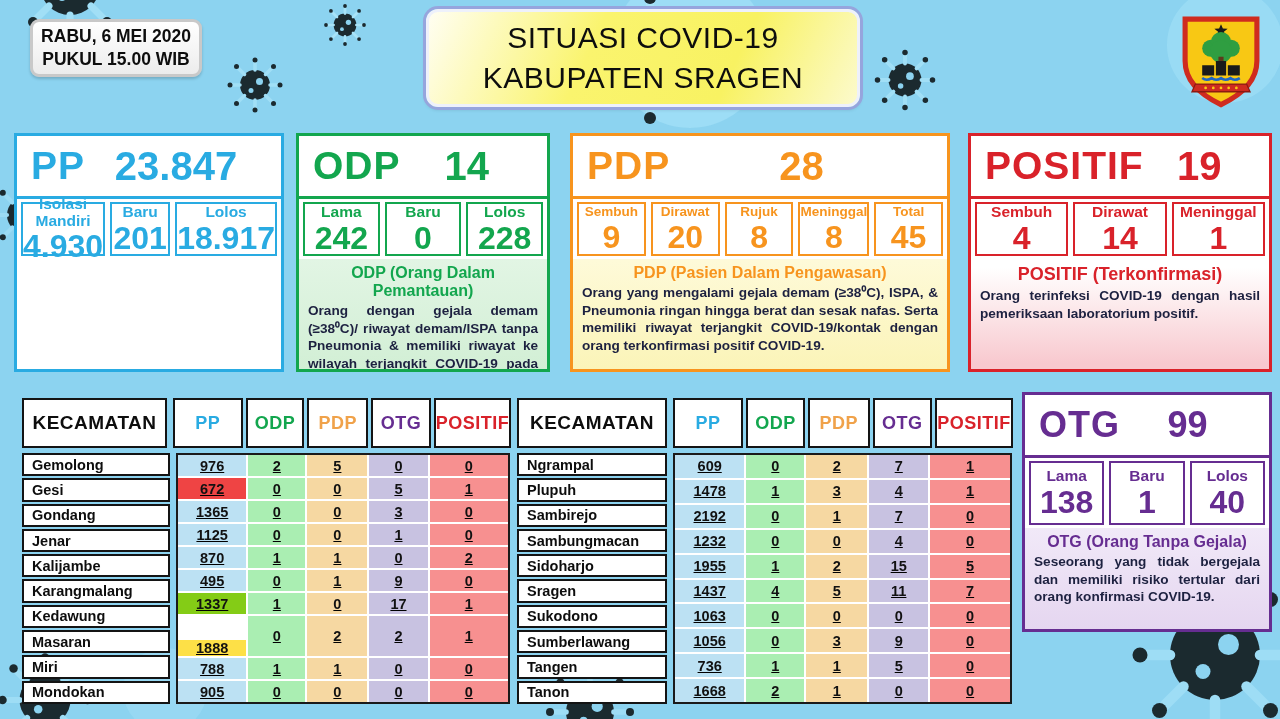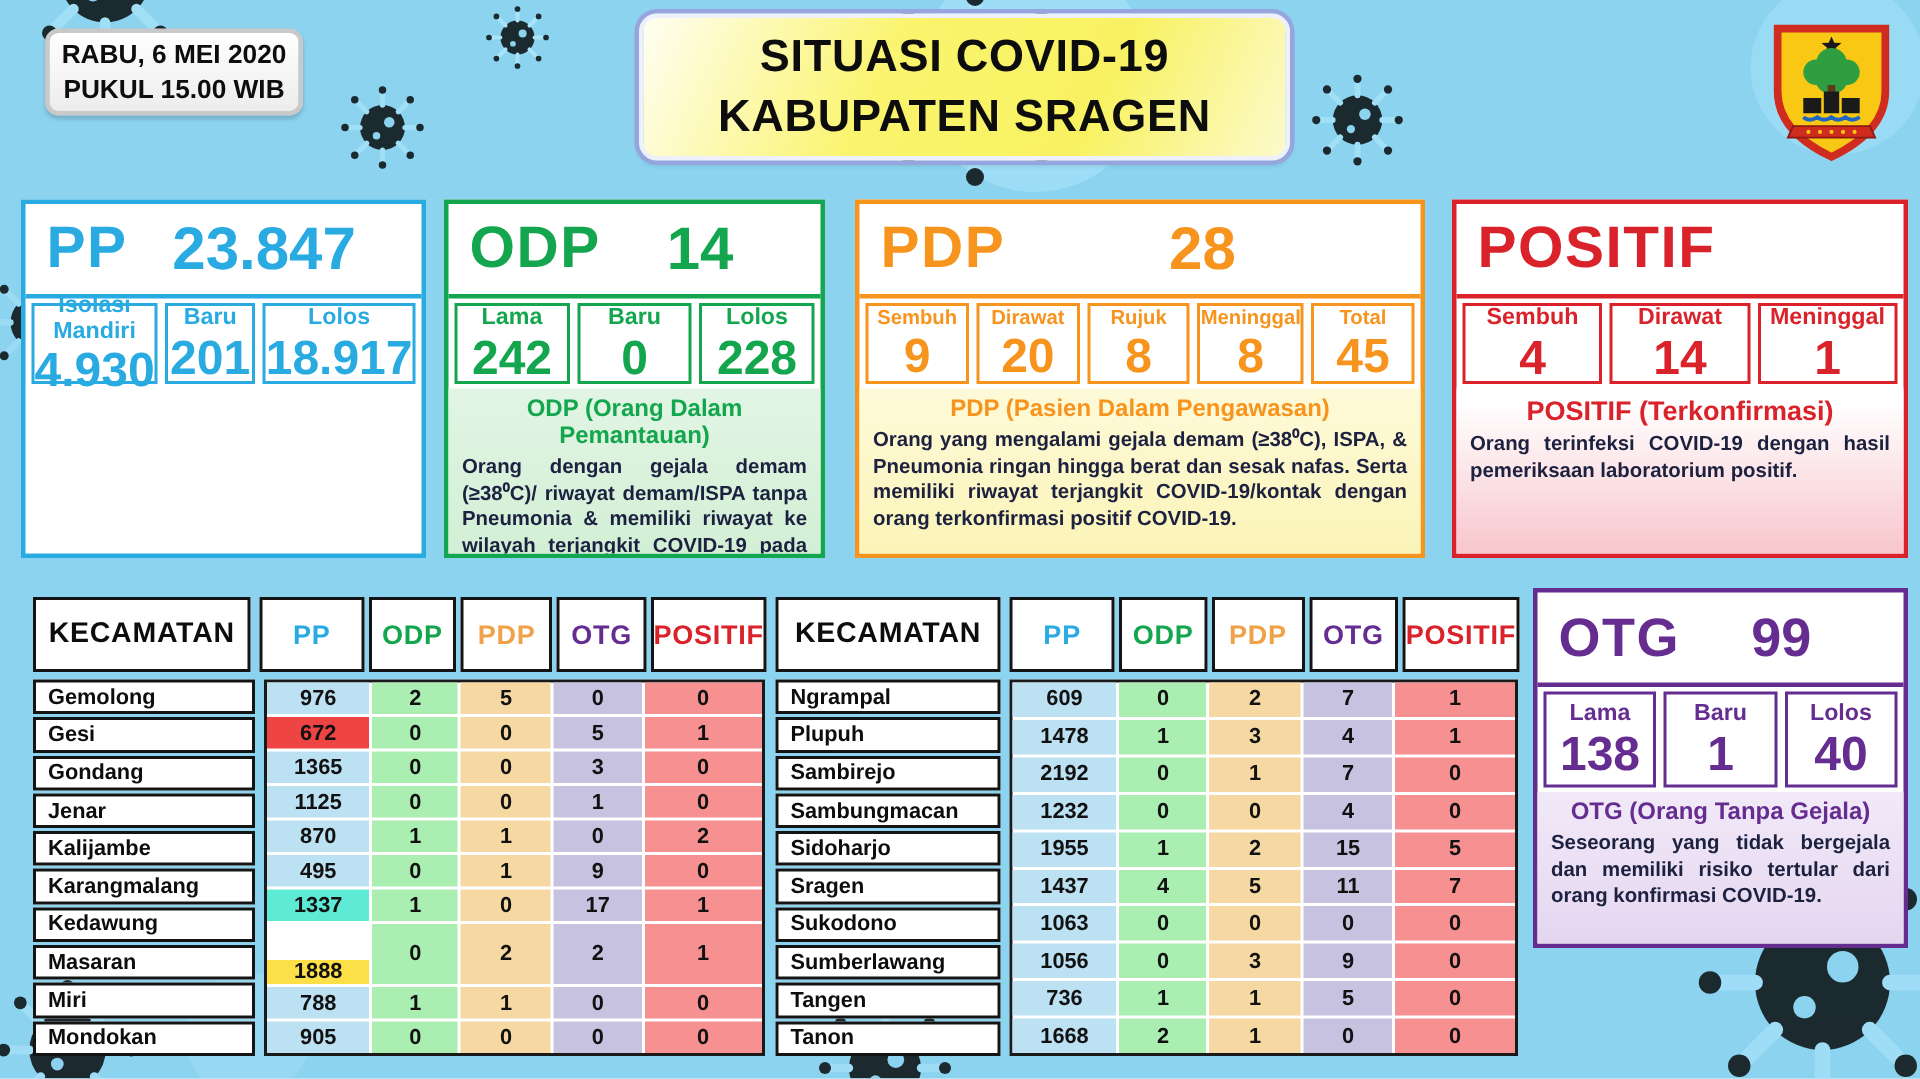--- a/index.html
+++ b/index.html
@@ -8,21 +8,21 @@
   .bg-decor{position:absolute;inset:0;pointer-events:none;opacity:.8;}
 
   
   .date-box{position:absolute;left:30px;top:19px;width:166px;height:52px;background:linear-gradient(180deg,#ffffff,#ececec);
     border:3px solid #c9c9c9;border-radius:9px;display:flex;flex-direction:column;align-items:center;justify-content:center;
     font-weight:bold;font-size:17.5px;color:#0d0d0d;line-height:1.3;box-shadow:0 2px 3px rgba(0,0,0,.18);white-space:nowrap;}
   .title-box{position:absolute;left:426px;top:9px;width:428px;height:92px;border-radius:12px;
     background:linear-gradient(115deg,#fffef2 0%,#faf46e 38%,#f8f262 70%,#fcfacc 100%);
     border:3px solid #eef1fb;box-shadow:0 0 0 3px #96a5dd,0 2px 4px rgba(0,0,0,.2);
     display:flex;flex-direction:column;align-items:center;justify-content:center;
-    font-weight:bold;font-size:30px;color:#0d0d0d;letter-spacing:.5px;line-height:1.35;white-space:nowrap;}
+    font-weight:normal;font-size:30px;color:#0d0d0d;letter-spacing:.5px;line-height:1.35;white-space:nowrap;}
   .logo{position:absolute;left:1170px;top:14px;width:102px;height:94px;}
 
   
   .card{position:absolute;top:133px;height:239px;background:#fff;border:3px solid var(--c);display:flex;flex-direction:column;box-sizing:border-box;}
   #card-pp{left:14px;width:270px;}
   #card-odp{left:296px;width:254px;}
   #card-pdp{left:570px;width:380px;}
   #card-positif{left:968px;width:304px;}
   #card-otg{top:392px;left:1022px;width:250px;height:240px;}
   .card-head{height:60px;flex:none;display:flex;align-items:center;padding:0 14px;border-bottom:3px solid var(--c);}
@@ -55,21 +55,21 @@
   #table-right .h-kec{width:150px;}
   .h-cells{flex:1;display:flex;gap:3px;}
   .h-cell{background:#fff;border:2.5px solid #141414;display:flex;align-items:center;justify-content:center;
     font-weight:bold;font-size:18px;letter-spacing:.5px;box-sizing:border-box;}
   .t-body{flex:1;display:flex;gap:6px;}
   .kec-col{width:148px;flex:none;display:flex;flex-direction:column;gap:2px;}
   #table-right .kec-col{width:150px;}
   .t-kec{flex:1;background:#fff;border:2px solid #141414;display:flex;align-items:center;padding-left:8px;
     font-weight:bold;font-size:14.5px;color:#0d0d0d;box-sizing:border-box;}
   .data-block{flex:1;display:flex;flex-direction:column;gap:2px;background:#fff;border:2px solid #1a1a1a;box-sizing:border-box;}
-  .d-row{flex:1;display:flex;gap:2px;}
+  .d-row{flex:1;display:flex;gap:2px;text-decoration:underline;}
   .t-cell{display:flex;align-items:center;justify-content:center;font-weight:bold;font-size:14.5px;color:#111;}
   .d-row .t-cell:nth-child(1),.h-cells .h-cell:nth-child(1){width:20.7%;flex:none;}
   .d-row .t-cell:nth-child(2),.h-cells .h-cell:nth-child(2){width:17.3%;flex:none;}
   .d-row .t-cell:nth-child(3),.h-cells .h-cell:nth-child(3){width:18.2%;flex:none;}
   .d-row .t-cell:nth-child(4),.h-cells .h-cell:nth-child(4){width:17.6%;flex:none;}
   .d-row .t-cell:nth-child(5),.h-cells .h-cell:nth-child(5){flex:1;}
 </style>
 </head>
 <body>
 
@@ -223,20 +223,21 @@
       </div>
     <div class="card-desc">
       <div class="desc-title">PDP (Pasien Dalam Pengawasan)</div>
       <div class="desc-body">Orang yang mengalami gejala demam (≥38⁰C), ISPA, &amp; Pneumonia ringan hingga berat dan sesak nafas. Serta memiliki riwayat terjangkit COVID-19/kontak dengan orang terkonfirmasi positif COVID-19.</div>
     </div>
   </div>
 
   <div class="card" id="card-positif" style="--c: #d9222a;">
     <div class="card-head">
       <span class="c-label">POSITIF</span>
+      <span class="c-value">19</span>
     </div>
     <div class="card-subs">
         <div class="sub">
           <div class="sub-label">Sembuh</div>
           <div class="sub-value">4</div>
         </div>
         <div class="sub">
           <div class="sub-label">Dirawat</div>
           <div class="sub-value">14</div>
         </div>
@@ -337,21 +338,21 @@
             <div class="t-cell" style="background: rgb(247, 144, 144);">2</div>
           </div>
           <div class="d-row">
             <div class="t-cell" style="background: rgb(188, 225, 243);">495</div>
             <div class="t-cell" style="background: rgb(170, 238, 178);">0</div>
             <div class="t-cell" style="background: rgb(246, 216, 162);">1</div>
             <div class="t-cell" style="background: rgb(200, 194, 225);">9</div>
             <div class="t-cell" style="background: rgb(247, 144, 144);">0</div>
           </div>
           <div class="d-row">
-            <div class="t-cell" style="background: #5eead4;">1337</div>
+            <div class="t-cell" style="background: #84cc16;">1337</div>
             <div class="t-cell" style="background: rgb(170, 238, 178);">1</div>
             <div class="t-cell" style="background: rgb(246, 216, 162);">0</div>
             <div class="t-cell" style="background: rgb(200, 194, 225);">17</div>
             <div class="t-cell" style="background: rgb(247, 144, 144);">1</div>
           </div>
           <div class="d-row">
             <div class="t-cell" style="background: #fde047; margin-top: 24px;">1888</div>
             <div class="t-cell" style="background: rgb(170, 238, 178);">0</div>
             <div class="t-cell" style="background: rgb(246, 216, 162);">2</div>
             <div class="t-cell" style="background: rgb(200, 194, 225);">2</div>

